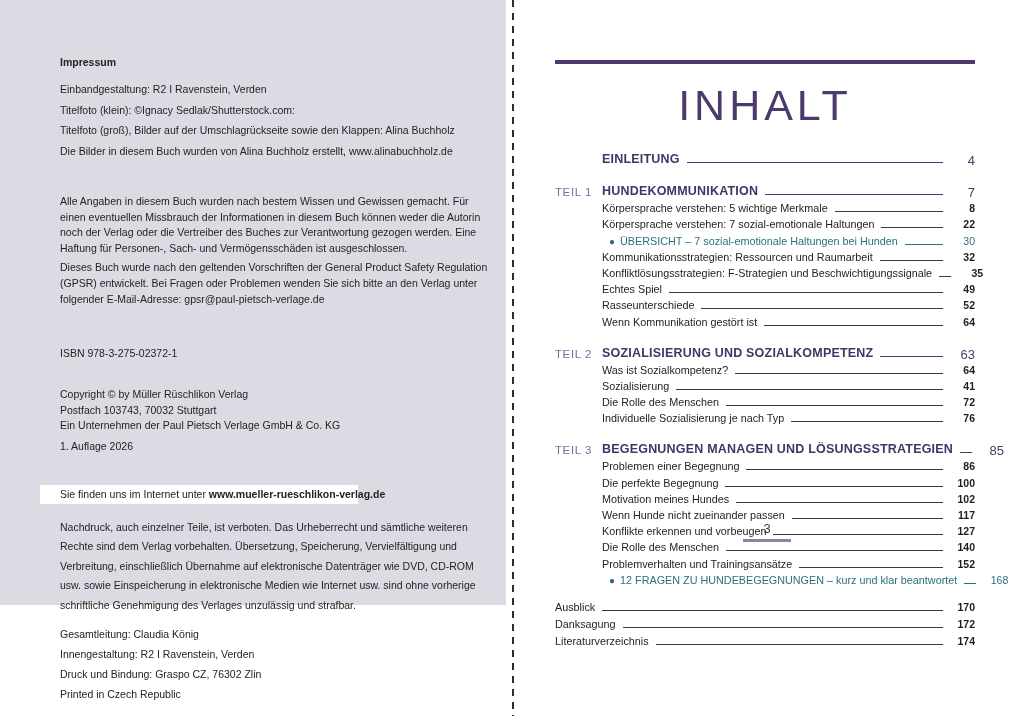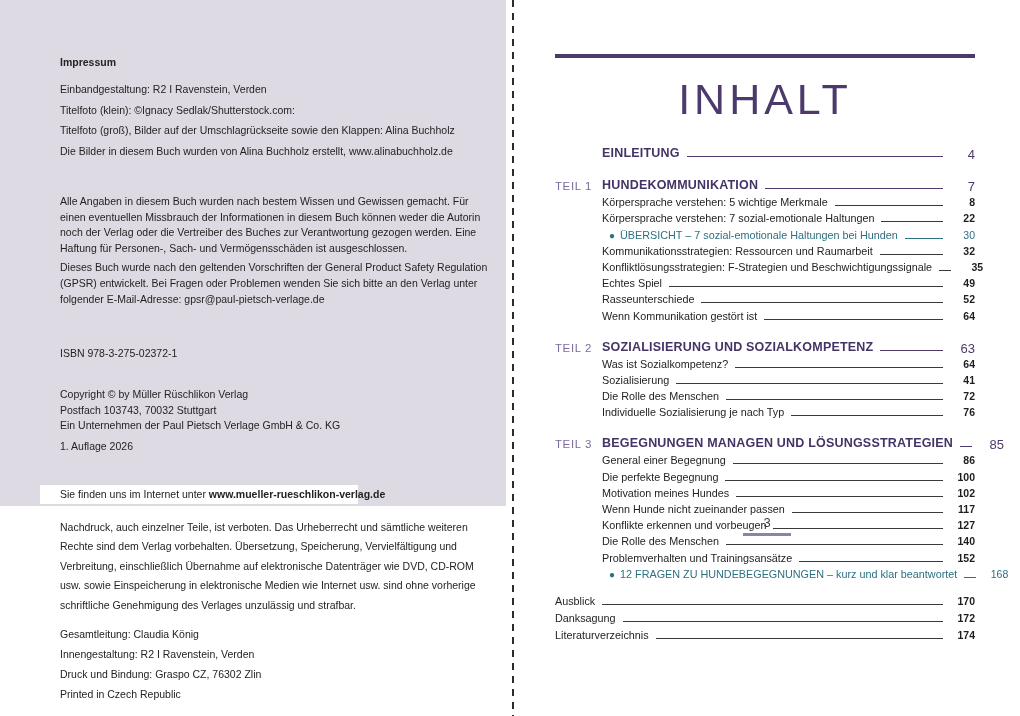--- a/index.html
+++ b/index.html
@@ -5,21 +5,21 @@
   html,body{margin:0;padding:0;}
   body{
     width:1020px;height:716px;position:relative;overflow:hidden;
     font-family:"Liberation Sans","DejaVu Sans",sans-serif;
     background:#ffffff;
   }
   .spread{position:absolute;inset:0;}
 
   
   .page-left{
-    position:absolute;left:0;top:0;width:506px;height:506px;
+    position:absolute;left:0;top:0;width:506px;height:605px;
     background:#dedae3;box-sizing:border-box;
     padding:56px 18px 0 60px;
     color:#232323;font-size:10.5px;
   }
   .imp-heading{font-weight:bold;font-size:10.5px;margin-bottom:11px;}
   .credit-line{line-height:20.5px;white-space:nowrap;}
   .imp-para{line-height:15.6px;max-width:442px;}
   .para-disclaimer{margin-top:33px;}
   .para-gpsr{margin-top:4px;}
   .imp-isbn{margin-top:40px;}
@@ -37,21 +37,21 @@
   .production-block div{line-height:20px;}
 
   
   .gutter-line{
     position:absolute;left:512px;top:0;bottom:0;width:2px;
     background:repeating-linear-gradient(to bottom,#2c2c2c 0 7px,transparent 7px 13px);
   }
 
   
   .page-right{
-    position:absolute;left:514px;top:2px;width:506px;height:544px;
+    position:absolute;left:514px;top:8px;width:506px;height:544px;
     background:#ffffff;box-sizing:border-box;
     padding:0 45px 0 41px;color:#232323;
   }
   .top-rule{margin-top:52px;height:4px;background:#4b3a6b;}
   .inhalt-title{
     text-align:center;color:#4b3a6b;font-size:43px;line-height:46px;
     letter-spacing:4px;margin-top:18px;font-weight:500;
   }
   .toc{margin-top:18px;}
   .toc-row{display:flex;align-items:flex-end;height:16.2px;}
@@ -221,21 +221,21 @@
           <span class="page-num">76</span>
         </div>
         <div class="toc-row section">
           <span class="toc-label">TEIL 3</span>
           <span class="toc-title">BEGEGNUNGEN MANAGEN UND LÖSUNGSSTRATEGIEN</span>
           <span class="leader"></span>
           <span class="page-num">85</span>
         </div>
         <div class="toc-row sub">
           <span class="toc-label"></span>
-          <span class="toc-text">General einer Begegnung</span>
+          <span class="toc-text">Problemen einer Begegnung</span>
           <span class="leader"></span>
           <span class="page-num">86</span>
         </div>
         <div class="toc-row sub">
           <span class="toc-label"></span>
           <span class="toc-text">Die perfekte Begegnung</span>
           <span class="leader"></span>
           <span class="page-num">100</span>
         </div>
         <div class="toc-row sub">

